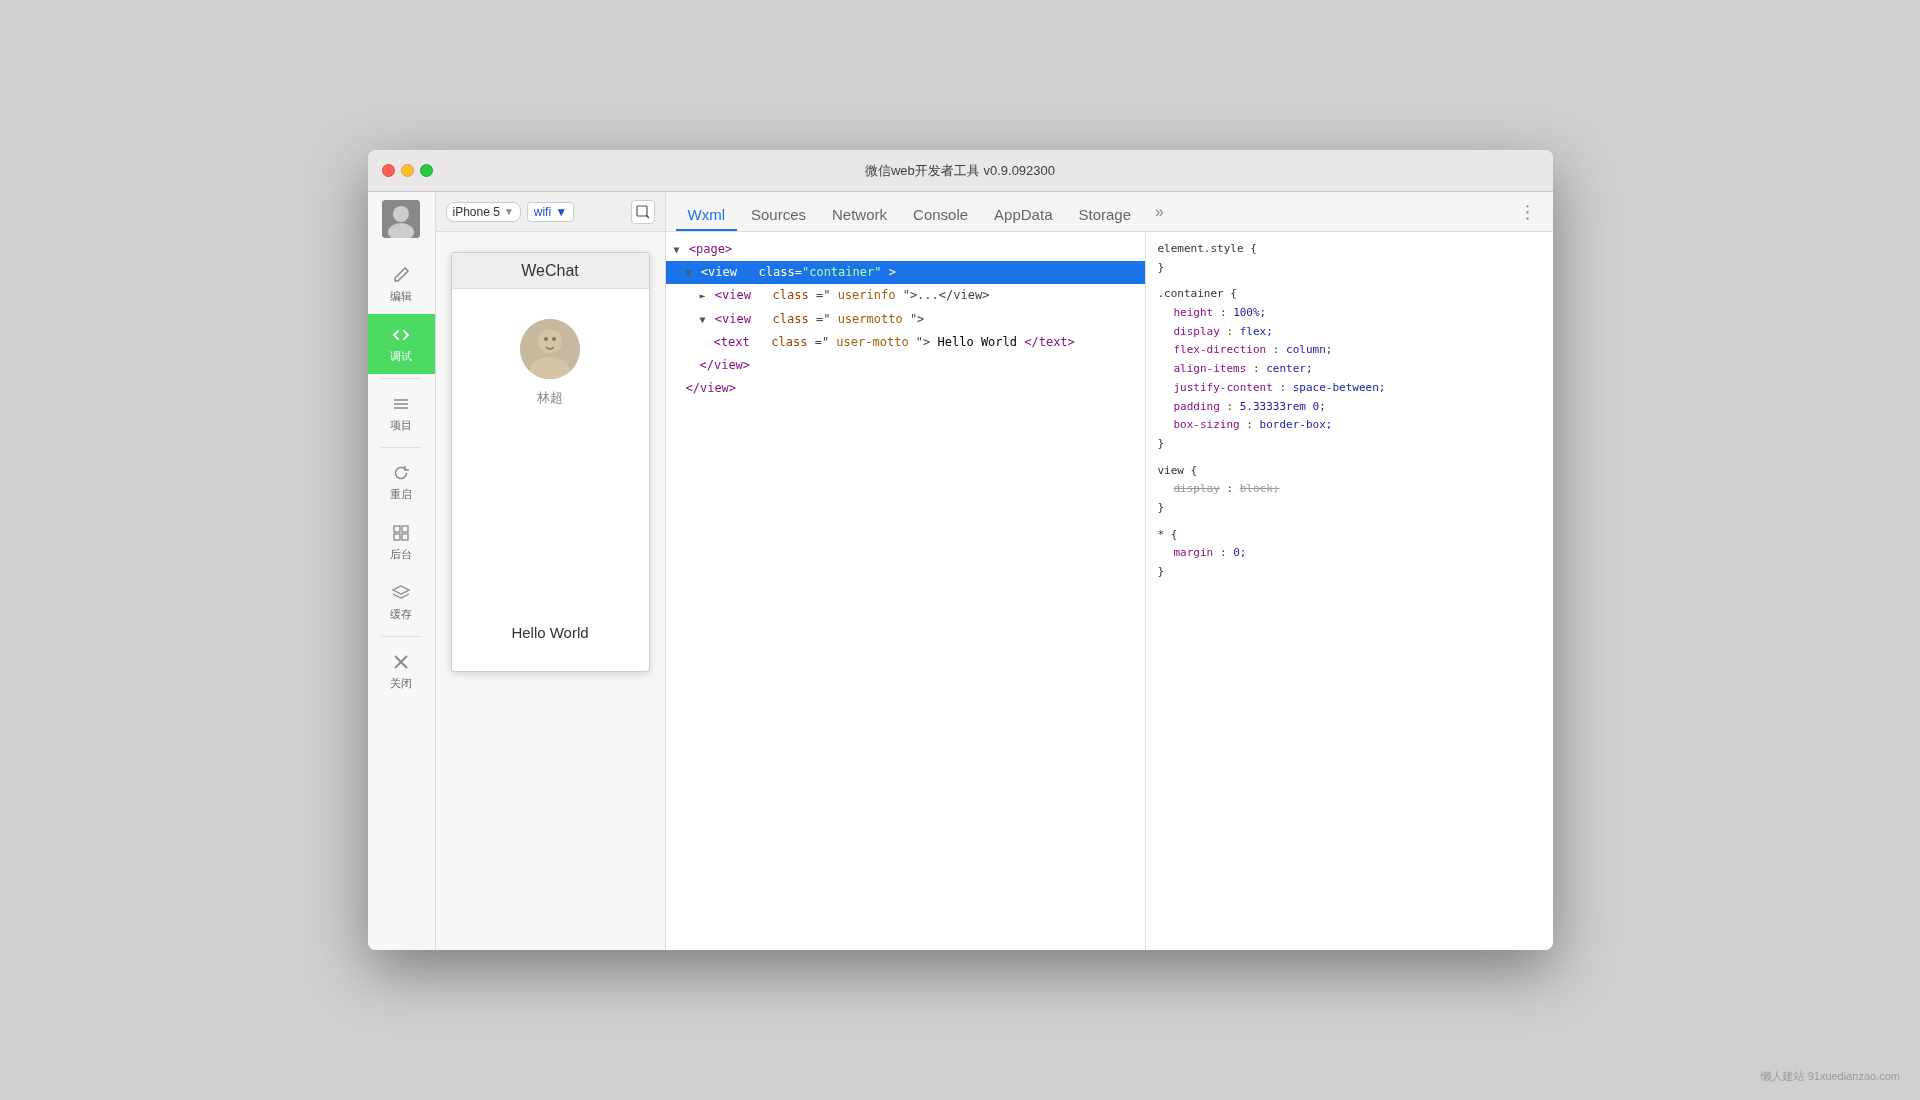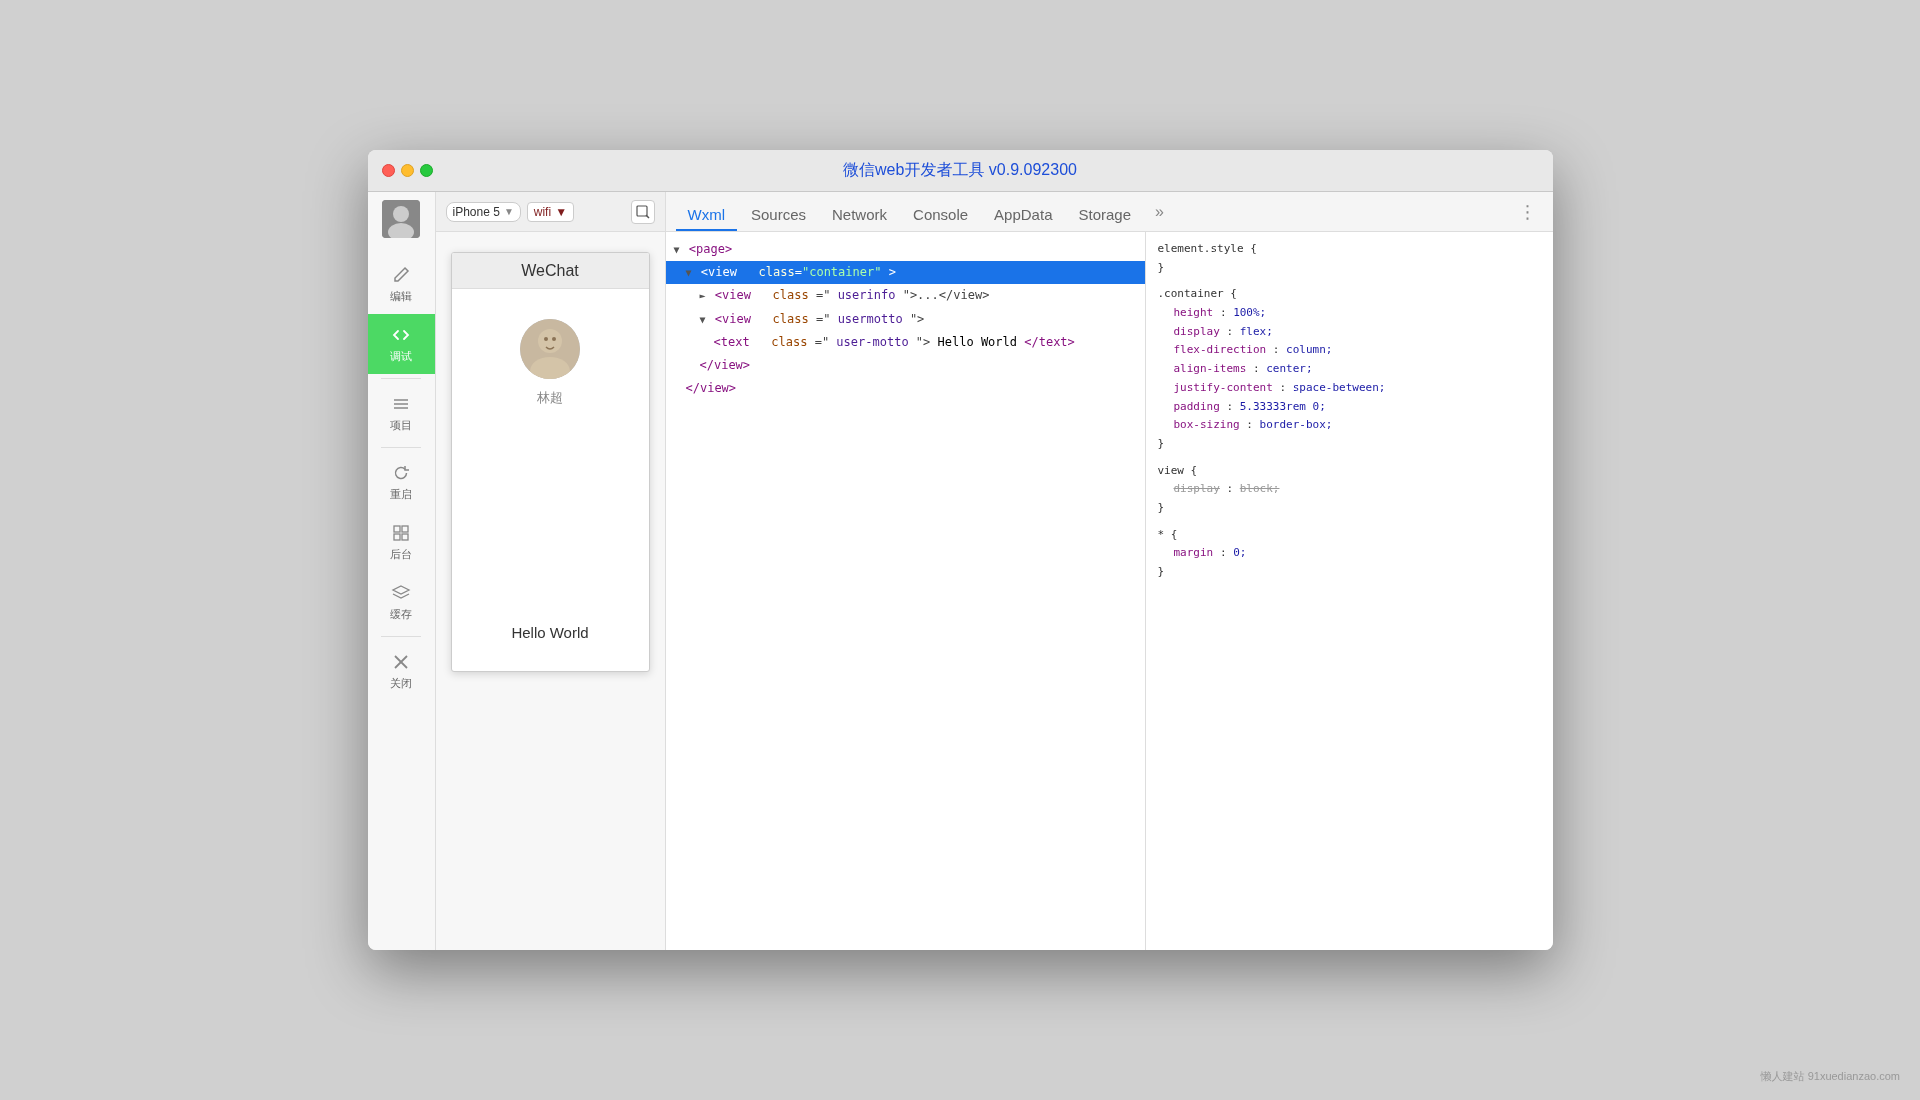--- a/index.html
+++ b/index.html
@@ -44,22 +44,22 @@
       height: 13px;
       border-radius: 50%;
     }
     .traffic-light.close { background: #ff5f56; border: 1px solid #e0443e; }
     .traffic-light.minimize { background: #ffbd2e; border: 1px solid #dea123; }
     .traffic-light.maximize { background: #27c93f; border: 1px solid #1aab29; }
     .title-text {
       position: absolute;
       left: 50%;
       transform: translateX(-50%);
-      font-size: 16px;
-      color: #1d4ed8;
+      font-size: 13px;
+      color: #404040;
     }
     
     .main-content {
       display: flex;
       flex: 1;
       overflow: hidden;
     }
     
     .sidebar {
       width: 68px;
@@ -142,21 +142,21 @@
       gap: 4px;
       cursor: pointer;
     }
     .device-select .arrow { color: #888; font-size: 10px; }
     .wifi-select {
       background: #fff;
       border: 1px solid #ccc;
       border-radius: 4px;
       padding: 2px 6px;
       font-size: 12px;
-      color: #7f1d1d;
+      color: #1d4ed8;
       display: flex;
       align-items: center;
       gap: 4px;
       cursor: pointer;
     }
     .inspect-btn {
       margin-left: auto;
       width: 24px;
       height: 24px;
       background: #fff;
@@ -294,21 +294,21 @@
       padding: 2px 8px;
       white-space: nowrap;
       line-height: 1.6;
     }
     .dom-line.selected {
       background: #1a73e8;
       color: white;
     }
     .tag { color: #881280; }
     .attr-name { color: #994500; }
-    .attr-value { color: #4c1d95; }
+    .attr-value { color: #a16207; }
     .punct { color: #444; }
     .dom-indent-1 { padding-left: 20px; }
     .dom-indent-2 { padding-left: 34px; }
     .dom-indent-3 { padding-left: 48px; }
     .triangle { font-size: 10px; margin-right: 2px; color: #555; }
     
     .css-panel {
       flex: 1;
       overflow: auto;
       padding: 8px 12px;

